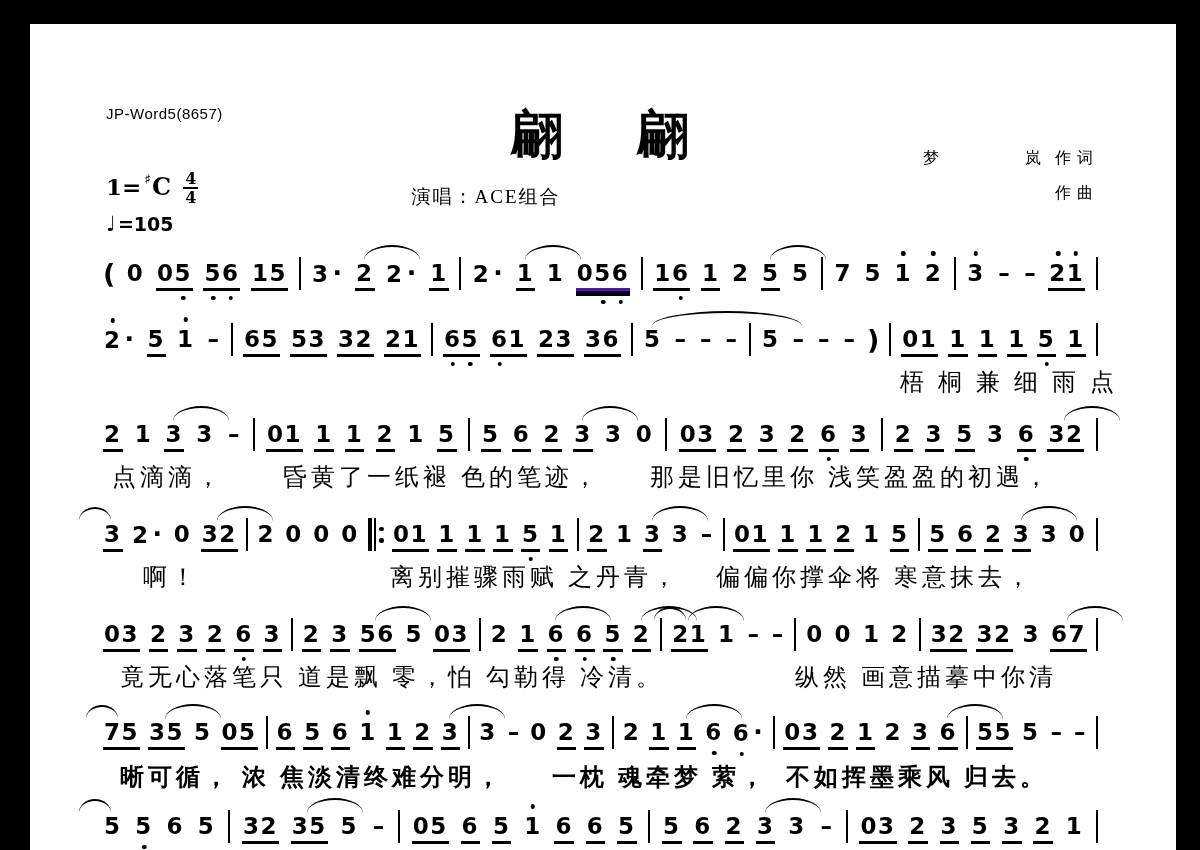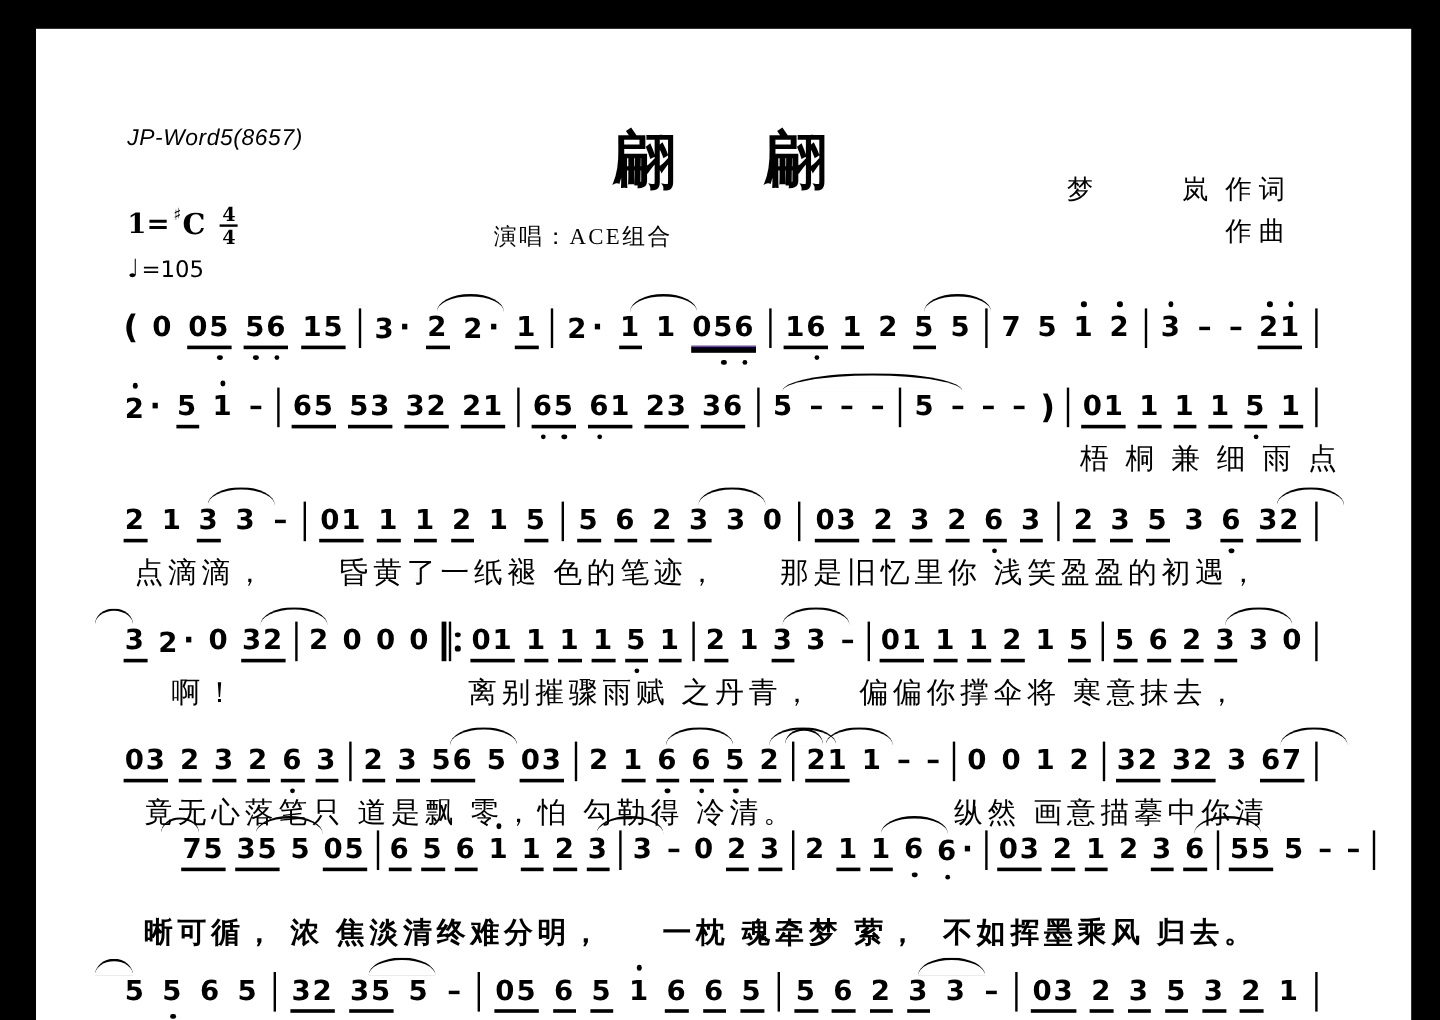--- a/index.html
+++ b/index.html
@@ -2,45 +2,45 @@
 <html><head>
 <meta charset="utf-8">
 <style>
   html,body{margin:0;padding:0}
   body{
     width:1200px;height:850px;position:relative;overflow:hidden;
     background:#000;font-family:"Liberation Sans",sans-serif;color:#000;
   }
   .page{position:absolute;left:30px;top:24px;width:1146px;height:826px;background:#fff}
   
-  .watermark{position:absolute;left:106px;top:105px;font-style:italic;font-size:19px;letter-spacing:.5px}
+  .watermark{position:absolute;left:106px;top:105px;font-size:15px;letter-spacing:.5px}
   .title{position:absolute;left:0;top:108px;width:1200px;display:flex;justify-content:center;gap:74px;
          font-family:"DejaVu Serif","Liberation Serif",serif;font-weight:bold;font-size:52px;line-height:52px}
   .subtitle{position:absolute;left:0;top:184px;width:972px;text-align:center;font-size:19px;
             font-family:"Liberation Serif",serif;letter-spacing:2px}
   .keyblock{position:absolute;left:106px;top:172px;font-family:"DejaVu Serif",serif;font-weight:bold;
             display:flex;align-items:flex-start}
   .key-prefix{font-size:23px;line-height:30px}
   .key-sharp{font-size:14px;line-height:14px;margin:0 1px 0 3px}
   .key-tonic{font-size:24px;line-height:30px}
   .meter{display:inline-flex;flex-direction:column;align-items:center;margin-left:12px;font-size:16px;line-height:15px;margin-top:-1px}
   .m-top{border-bottom:2px solid #000;padding:0 2px 1px}
   .m-bot{padding-top:1px}
-  .tempo{position:absolute;left:106px;top:212px;font-size:19px;font-weight:normal;font-family:"DejaVu Sans",sans-serif}
+  .tempo{position:absolute;left:106px;top:212px;font-size:19px;font-weight:bold;font-family:"DejaVu Sans",sans-serif}
   .tempo-note{font-size:21px;margin-right:2px}
-  .credits{position:absolute;right:123px;top:140px;font-family:"Liberation Serif",serif;font-size:22px}
+  .credits{position:absolute;right:101px;top:140px;font-family:"Liberation Serif",serif;font-size:16px}
   .credit-row{display:flex;justify-content:flex-end;line-height:35px}
   .credit-name{display:inline-block;width:118px;text-align:justify;text-align-last:justify}
   .credit-role{margin-left:14px;letter-spacing:6px}
   
   .music-line{position:absolute;left:103px;width:995px;display:flex;justify-content:space-between;
               align-items:flex-start;font-family:"DejaVu Sans",sans-serif;font-weight:bold;font-size:23px}
   .note{position:relative;line-height:26px;letter-spacing:1.5px;padding:0 1px;white-space:nowrap}
   .note.u1{border-bottom:3px solid #000;padding-bottom:2px}
-  .note.u2{border-bottom:1px solid #4c1d95;padding-bottom:2px;box-shadow:0 5px 0 #000}
+  .note.u2{border-bottom:3px solid #4c1d95;padding-bottom:2px;box-shadow:0 5px 0 #000}
   .ch{position:relative;display:inline-block}
   .octdot{position:absolute;left:50%;transform:translateX(-50%);width:4.5px;height:4.5px;border-radius:50%;background:#000}
   .od-above{top:-9px}
   .od-below{bottom:-10px}
   .u1 .od-below{bottom:-14px}
   .u2 .od-below{bottom:-18px}
   .augdot{display:inline-block;margin-left:3px;font-size:25px;vertical-align:1px}
   .slur{position:absolute;top:-15px;left:45%;width:56px;height:13px;border-top:2.5px solid #000;
         border-radius:100% 100% 0 0 / 200% 200% 0 0;z-index:3;pointer-events:none}
   .slur.long{width:150px}
@@ -277,21 +277,21 @@
       <span class="note"><span class="ch">0</span></span>
       <span class="note"><span class="ch">1</span></span>
       <span class="note"><span class="ch">2</span></span>
       <div class="bar-line"></div>
       <span class="note u1"><span class="ch">3</span><span class="ch">2</span></span>
       <span class="note u1"><span class="ch">3</span><span class="ch">2</span></span>
       <span class="note"><span class="ch">3</span></span>
       <span class="note u1"><span class="ch">6</span><span class="ch">7</span><div class="slur"></div></span>
       <div class="bar-line"></div>
     </div>
-    <div class="music-line" style="top: 695px; margin-left: 48px;">
+    <div class="music-line" style="top: 719px;">
       <span class="note u1"><span class="ch">7</span><span class="ch">5</span><div class="slur-in"></div></span>
       <span class="note u1"><span class="ch">3</span><span class="ch">5</span><div class="slur"></div></span>
       <span class="note"><span class="ch">5</span></span>
       <span class="note u1"><span class="ch">0</span><span class="ch">5</span></span>
       <div class="bar-line"></div>
       <span class="note u1"><span class="ch">6</span></span>
       <span class="note u1"><span class="ch">5</span></span>
       <span class="note u1"><span class="ch">6</span></span>
       <span class="note"><span class="ch">1<i class="octdot od-above"></i></span></span>
       <span class="note u1"><span class="ch">1</span></span>

